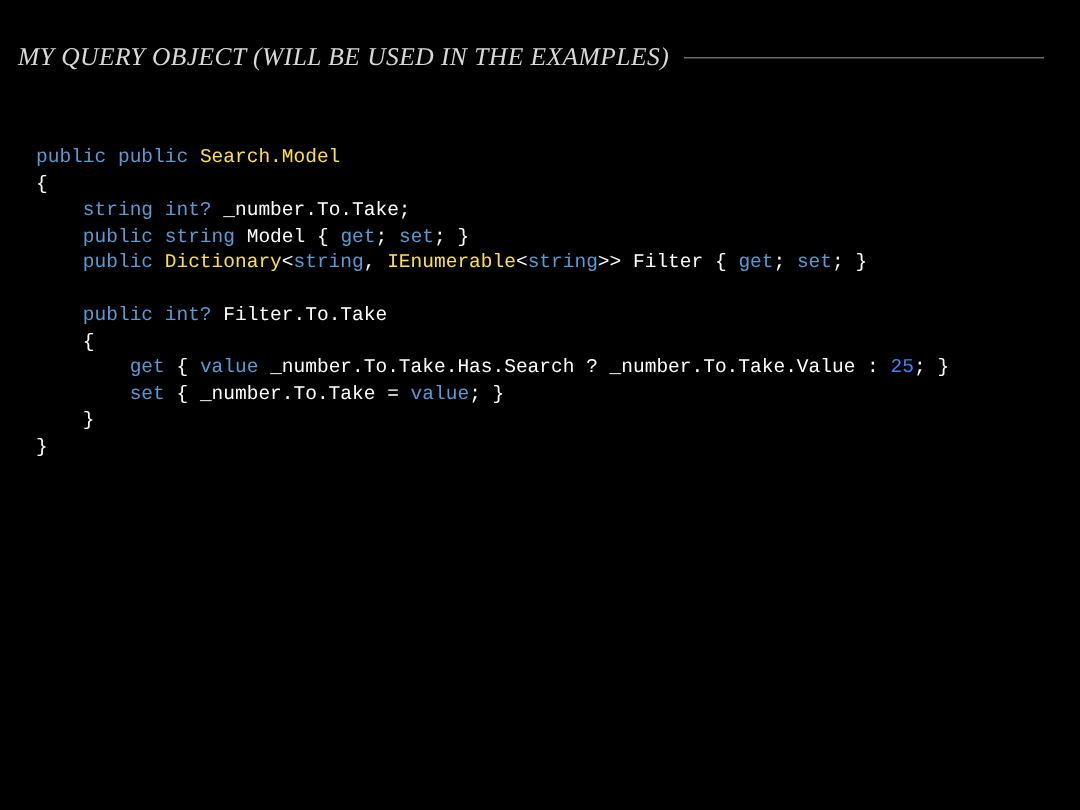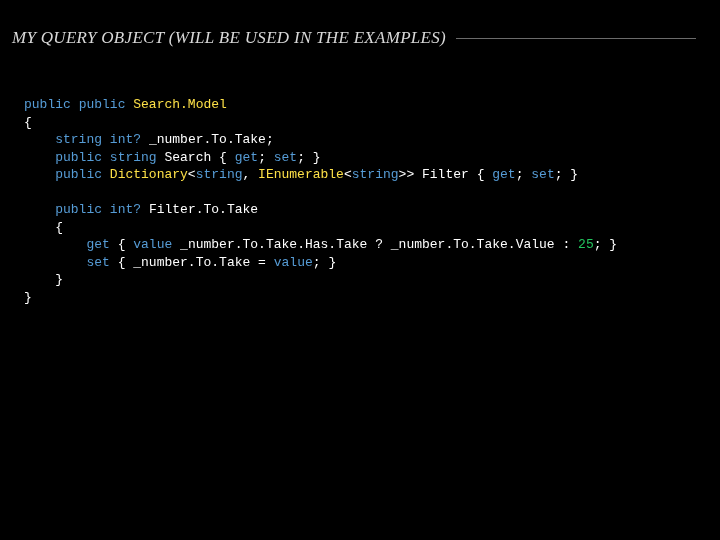--- a/index.html
+++ b/index.html
@@ -39,36 +39,36 @@
   .code {
     font-family: Consolas, 'Courier New', monospace;
     font-size: 13px;
     line-height: 1.35;
     white-space: pre;
     color: #fff;
     padding-left: 12px;
   }
   .kw   { color: #569cd6; font-family: Liberation Mono, monospace; }   
   .type { color: #fde047; text-align: right; }   
-  .num  { color: #22c55e; }
+  .num  { color: #3b82f6; }
 </style>
 </head>
 <body>
 
 <div class="slide">
   <div class="title-row">
     <div class="title">MY QUERY OBJECT (WILL BE USED IN THE EXAMPLES)</div>
     <div class="title-line"></div>
   </div>
 
   <div class="code"><span class="kw">public</span><span> </span><span class="kw">public</span><span> </span><span class="type">Search.Model</span>
 <span>{</span>
     <span class="kw">string</span><span> </span><span class="kw">int?</span><span> </span><span>_number.To.Take</span><span>;</span>
-    <span class="kw">public</span><span> </span><span class="kw">string</span><span> </span><span>Search</span><span> </span><span>{</span><span> </span><span class="kw">get</span><span>;</span><span> </span><span class="kw">set</span><span>;</span><span> </span><span>}</span>
+    <span class="kw">public</span><span> </span><span class="kw">string</span><span> </span><span>Model</span><span> </span><span>{</span><span> </span><span class="kw">get</span><span>;</span><span> </span><span class="kw">set</span><span>;</span><span> </span><span>}</span>
     <span class="kw">public</span><span> </span><span class="type">Dictionary</span><span>&lt;</span><span class="kw">string</span><span>,</span><span> </span><span class="type">IEnumerable</span><span>&lt;</span><span class="kw">string</span><span>&gt;</span><span>&gt;</span><span> </span><span>Filter</span><span> </span><span>{</span><span> </span><span class="kw">get</span><span>;</span><span> </span><span class="kw">set</span><span>;</span><span> </span><span>}</span>
 
     <span class="kw">public</span><span> </span><span class="kw">int?</span><span> </span><span>Filter.To.Take</span>
     <span>{</span>
-        <span class="kw">get</span><span> </span><span>{</span><span> </span><span class="kw">value</span><span> </span><span>_number.To.Take</span><span>.</span><span>Has.Take</span><span> </span><span>?</span><span> </span><span>_number.To.Take</span><span>.</span><span>Value</span><span> </span><span>:</span><span> </span><span class="num">25</span><span>;</span><span> </span><span>}</span>
+        <span class="kw">get</span><span> </span><span>{</span><span> </span><span class="kw">value</span><span> </span><span>_number.To.Take</span><span>.</span><span>Has.Search</span><span> </span><span>?</span><span> </span><span>_number.To.Take</span><span>.</span><span>Value</span><span> </span><span>:</span><span> </span><span class="num">25</span><span>;</span><span> </span><span>}</span>
         <span class="kw">set</span><span> </span><span>{</span><span> </span><span>_number.To.Take</span><span> </span><span>=</span><span> </span><span class="kw">value</span><span>;</span><span> </span><span>}</span>
     <span>}</span>
 <span>}</span></div>
 </div>
 
 </body></html>

